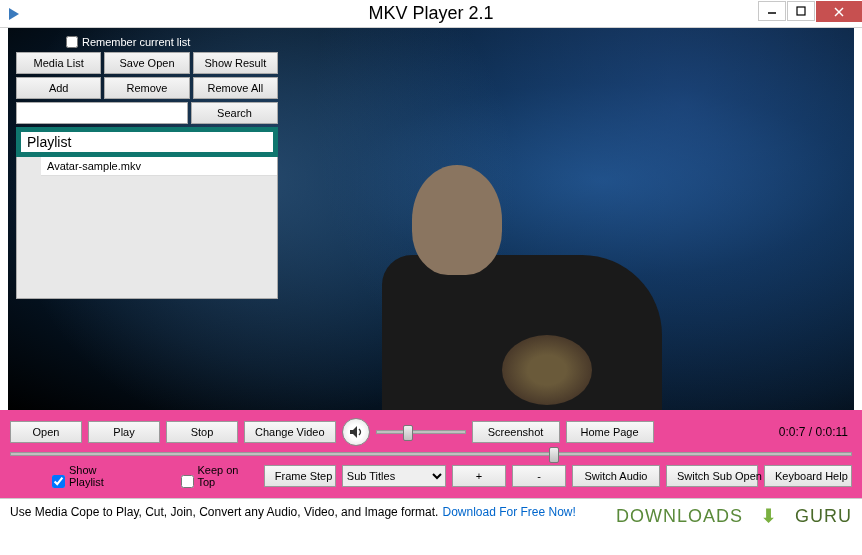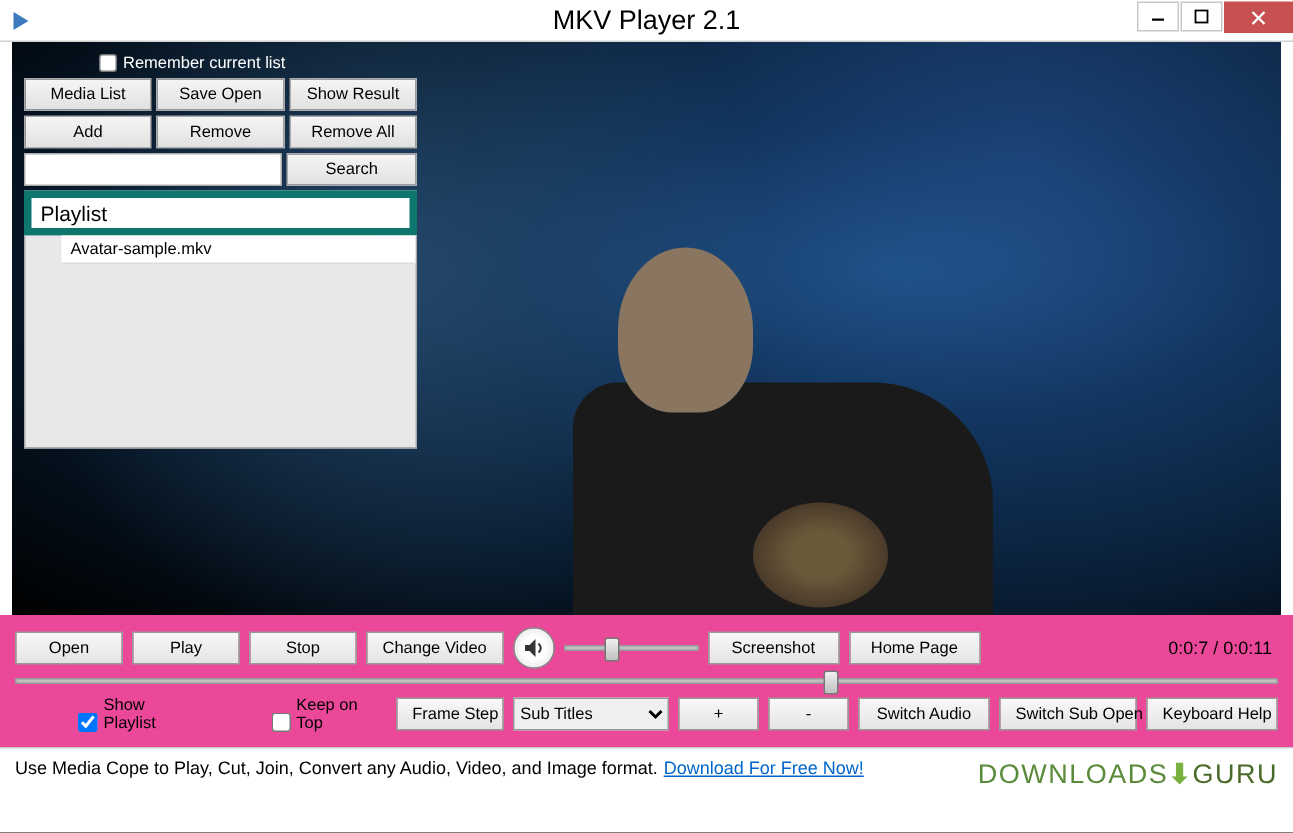--- a/index.html
+++ b/index.html
@@ -47,22 +47,22 @@
 .seek-row { margin: 4px 0 8px; }
 .seek-bar { height: 4px; background: #c0c0c0; width: 100%; position: relative; border:1px solid #999;}
 .seek-bar .thumb { position: absolute; top: -6px; width: 10px; height: 16px; background: linear-gradient(#f0f0f0,#c0c0c0); border: 1px solid #777; border-radius:2px;}
 .chk-row { display: flex; align-items: flex-end; gap: 4px; padding-left: 42px; }
 .chk-row label { font-size: 11px; }
 .chk-row input[type=checkbox]{width:13px;height:13px;}
 .spacer-sm{width:8px;}
 select.subtitle-select { height: 22px; font-size: 11px; width: 126px; border:1px solid #999;}
 
 .footer { background: #fff; padding: 6px 10px; display: flex; align-items: flex-start; font-size: 12px; border-top:1px solid #ccc; position:relative;}
-.footer .link { color: #0066cc; text-decoration: underline; margin-left: 4px; cursor:pointer;}
-.footer .brand { margin-left: auto; display: flex; align-items: center; gap: 0; font-size: 18px; font-weight: 300; color: #5a8a3a; letter-spacing:1px;}
+.footer .link { color: #0066cc; margin-left: 4px; cursor:pointer;}
+.footer .brand { margin-left: auto; display: flex; align-items: center; gap: 18px; font-size: 18px; font-weight: 300; color: #5a8a3a; letter-spacing:1px;}
 .footer .brand .dl-icon{color:#7ab040;font-weight:bold;}
 .footer .brand strong{color:#4a6a2a; font-weight:400;}
 </style>
 </head>
 <body>
 
 <div class="titlebar">
   <span class="app-icon">
     <svg width="16" height="16" viewBox="0 0 16 16">
         <polygon points="3,2 13,8 3,14" fill="#3a7abd"></polygon>

